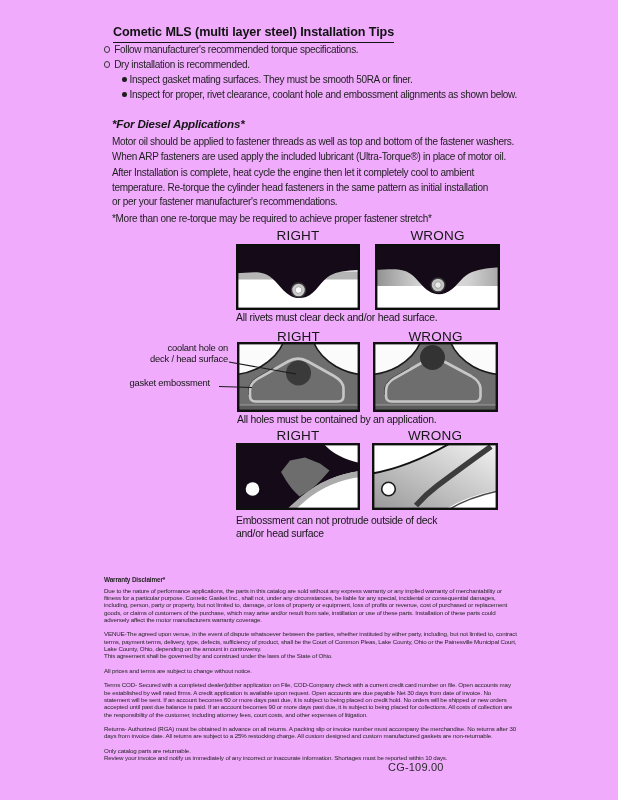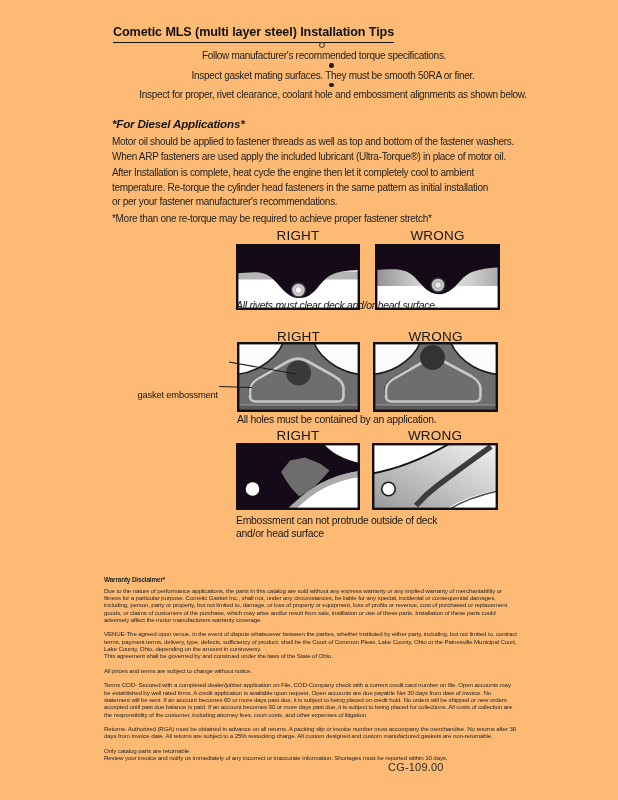--- a/index.html
+++ b/index.html
@@ -1,22 +1,22 @@
 <!DOCTYPE html>
 <html><head>
 <meta charset="utf-8">
 <style>
   html,body{margin:0;padding:0;background:#ffffff;}
-  .page{position:relative;width:618px;height:800px;background:#fdba74;overflow:hidden;
+  .page{position:relative;width:618px;height:800px;background:#f0abfc;overflow:hidden;
         font-family:"Liberation Sans",sans-serif;color:#1e1e1e;}
   .abs{position:absolute;}
   .title{font-size:12.6px;font-weight:bold;letter-spacing:-0.1px;color:#121212;
          border-bottom:1.7px solid #141414;padding-bottom:2.5px;display:inline-block;}
   .bullets{font-size:10px;line-height:15px;letter-spacing:-0.3px;}
-  .bullet-row{display:flex;align-items:center;flex-direction:column;}
+  .bullet-row{display:flex;align-items:center;}
   .mk-o{flex:0 0 auto;width:4.2px;height:4.2px;border:1px solid #3a3a3a;border-radius:50%;
         margin:0 4px 0 0;}
   .mk-f{flex:0 0 auto;width:4.6px;height:4.6px;background:#1c1c1c;border-radius:50%;
         margin:0 3px 0 0;}
   .sub{margin-left:18px;}
   .h2{font-size:11.6px;font-weight:bold;letter-spacing:-0.2px;color:#141414;font-style:italic;}
   .body-text{font-size:10px;line-height:14.6px;letter-spacing:-0.3px;white-space:pre-line;}
   .rw-label{font-size:13.5px;letter-spacing:0.2px;text-align:center;color:#161616;}
   .caption{font-size:10.4px;letter-spacing:-0.25px;line-height:12.6px;white-space:pre-line;color:#161616;}
   .d2label{font-size:9.4px;line-height:10.6px;letter-spacing:-0.2px;text-align:right;
@@ -33,20 +33,24 @@
 <div class="page">
 
   <div class="abs" style="left:113px;top:22px;">
     <span class="title">Cometic MLS (multi layer steel) Installation Tips</span>
   </div>
 
   <div class="abs bullets" style="left:104px;top:42px;width:440px;">
     <div class="bullet-row">
       <span class="mk-o"></span>
       <span>Follow manufacturer's recommended torque specifications.</span>
+    </div>
+    <div class="bullet-row">
+      <span class="mk-o"></span>
+      <span>Dry installation is recommended.</span>
     </div>
     <div class="bullet-row sub">
       <span class="mk-f"></span>
       <span>Inspect gasket mating surfaces.  They must be smooth 50RA or finer.</span>
     </div>
     <div class="bullet-row sub">
       <span class="mk-f"></span>
       <span>Inspect for proper, rivet clearance, coolant hole and embossment alignments as shown below.</span>
     </div>
   </div>
@@ -86,26 +90,28 @@
       <rect width="125" height="66" fill="#ffffff"></rect>
       <rect y="24" width="125" height="18" fill="url(#gw1)"></rect>
       <rect y="42" width="125" height="24" fill="#ffffff"></rect>
       <path d="M0,0 H125 V23.5 C111,24 102,25.5 94,29.5 C85.5,33.8 80.5,45.5 70.5,49 C65,51 59.5,50.5 54.5,47.5 C46,42.8 41.5,32 31.5,27.5 C22.5,23.5 10,25.8 0,25.8 Z" fill="#150a18"></path>
       <circle cx="63" cy="41" r="7" fill="#c4c4c4" stroke="#333333" stroke-width="1.4"></circle>
       <circle cx="63" cy="41" r="3.3" fill="#e9e9e9" stroke="#8a8a8a" stroke-width="0.7"></circle>
       <rect x="1.2" y="1.2" width="122.6" height="63.6" fill="none" stroke="#0d0d0d" stroke-width="2.4"></rect>
     </svg>
   </div>
 
-  <div class="abs caption" style="left:236px;top:300px;width:280px;font-style:italic;">All rivets must clear deck and/or head surface.</div>
+  <div class="abs caption" style="left:236px;top:312px;width:280px;">All rivets must clear deck and/or head surface.</div>
 
   <div class="abs rw-label" style="left:237px;top:329px;width:123px;">RIGHT</div>
   <div class="abs rw-label" style="left:373px;top:329px;width:125px;">WRONG</div>
 
-  <div class="abs d2label" style="left:98px;top:378px;width:120px;margin-top:12px;">gasket embossment</div>
+  <div class="abs d2label" style="left:98px;top:343px;width:130px;">coolant hole on
+deck / head surface</div>
+  <div class="abs d2label" style="left:90px;top:378px;width:120px;">gasket embossment</div>
 
   <div class="abs" style="left:237px;top:342px;">
     <svg width="123" height="70" viewBox="0 0 123 70">
       <rect width="123" height="70" fill="#6e6e6e"></rect>
       <path d="M0,0 H46.5 C42.5,10 34,18.5 24,24.5 C16,29 8,31.5 0,32.5 Z" fill="#fbfbfb" stroke="#191919" stroke-width="1.6"></path>
       <path d="M123,0 H76.5 C80.5,10 89,18.5 99,24.5 C107,29 115,31.5 123,32.5 Z" fill="#fbfbfb" stroke="#191919" stroke-width="1.6"></path>
       <rect y="63" width="123" height="7" fill="#5b5b5b"></rect>
       <line x1="0" y1="63" x2="123" y2="63" stroke="#9d9d9d" stroke-width="1.1"></line>
       <path d="M12,53 L12,48 C12,43 14.5,39.5 20,36 L37,26" fill="none" stroke="#242424" stroke-width="1.4"></path>
       <path d="M13,54 L13,48.5 C13,43.5 15.5,40 21,36.5 L51,19.5 C57.5,15.8 64.5,15.8 71,19.5 L97,34 C103.5,37.8 106.5,41.5 106.5,46.5 L106.5,54 C106.5,57.5 104.5,59.5 101,59.5 L18.5,59.5 C15,59.5 13,57.5 13,54 Z" fill="none" stroke="#c7c7c7" stroke-width="2.6"></path>

